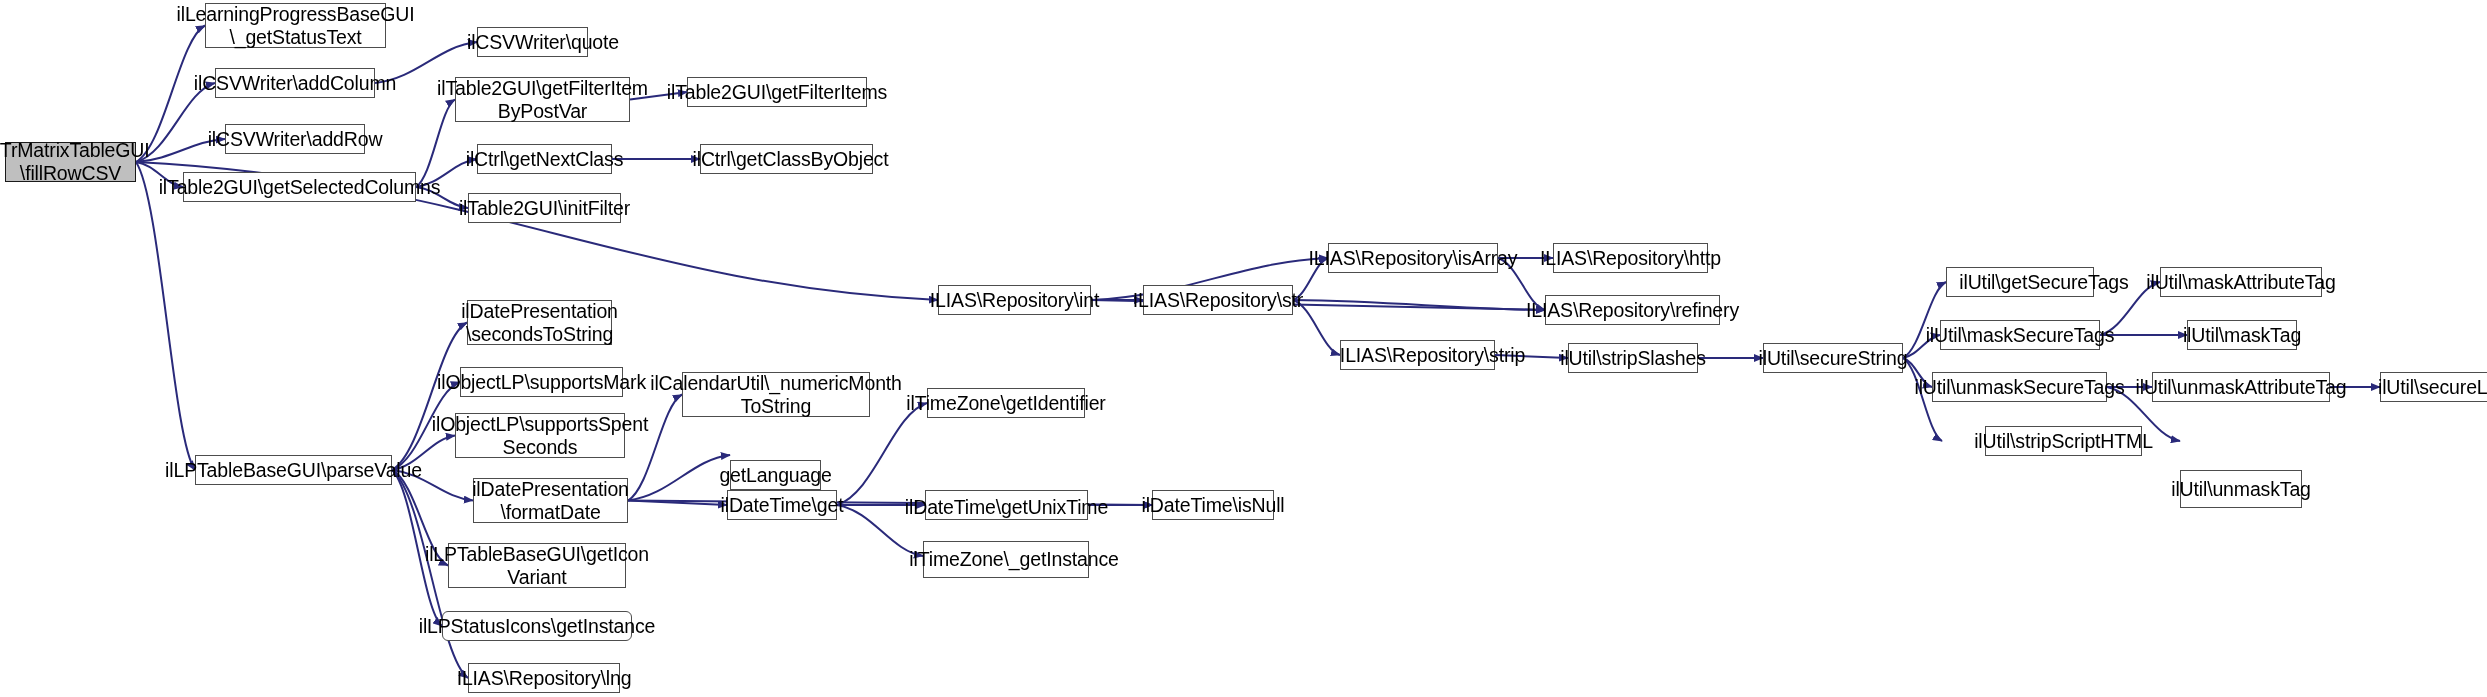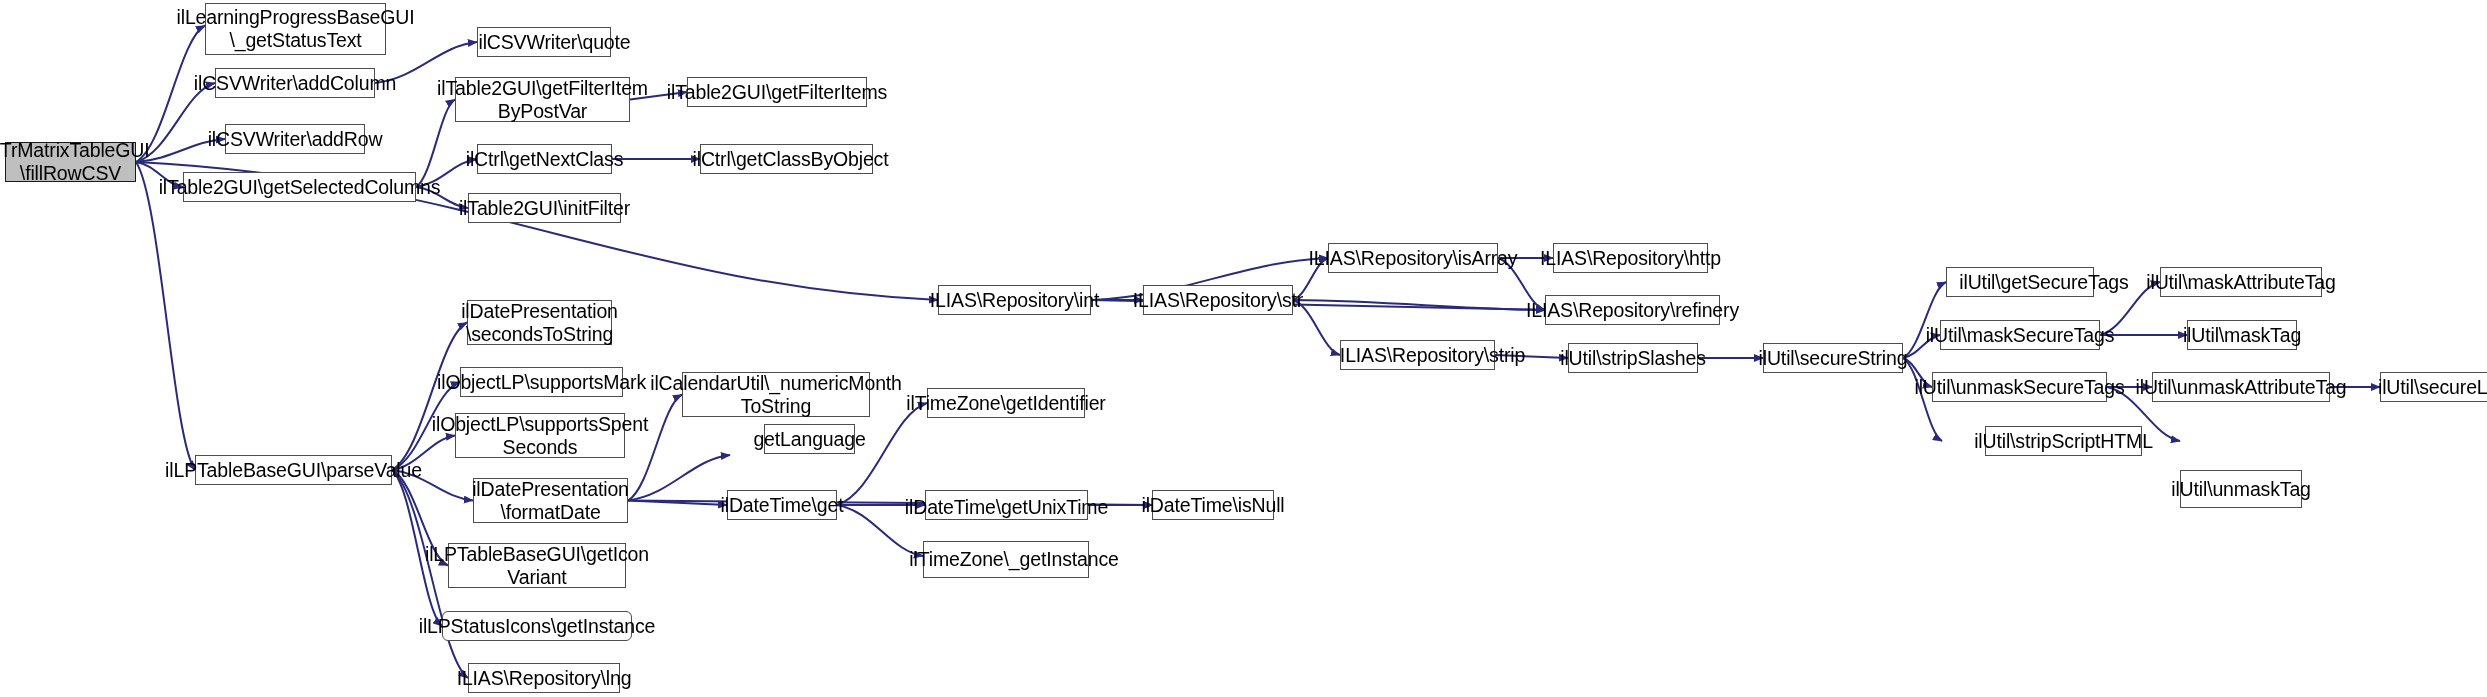--- a/index.html
+++ b/index.html
@@ -103,26 +103,26 @@
         <path d="M837,505 L925,505" fill="none" stroke="#2a2a7a" stroke-width="2" marker-end="url(#ah)"></path>
         <path d="M837,505 C873.12,511.12 890.32,550.9 923,556" fill="none" stroke="#2a2a7a" stroke-width="2" marker-end="url(#ah)"></path>
         <path d="M837,505 C969.3,505 1032.3,505 1152,505" fill="none" stroke="#2a2a7a" stroke-width="2" marker-end="url(#ah)"></path>
         <path d="M1088,505 C1114.88,505 1127.68,505 1152,505" fill="none" stroke="#2a2a7a" stroke-width="2" marker-end="url(#ah)"></path>
       </g>
   </svg>
 
   <div id="node-layer">
       <div class="node root" style="left: 5px; top: 142px; width: 131px; height: 40px;"><span>ilTrMatrixTableGUI
 \fillRowCSV</span></div>
-      <div class="node" style="left: 205px; top: 3px; width: 181px; height: 52px;"><span>ilLearningProgressBaseGUI
+      <div class="node" style="left: 205px; top: 3px; width: 181px; height: 45px;"><span>ilLearningProgressBaseGUI
 \_getStatusText</span></div>
       <div class="node" style="left: 215px; top: 68px; width: 160px; height: 30px;"><span>ilCSVWriter\addColumn</span></div>
       <div class="node" style="left: 225px; top: 124px; width: 140px; height: 30px;"><span>ilCSVWriter\addRow</span></div>
       <div class="node" style="left: 183px; top: 172px; width: 233px; height: 30px;"><span>ilTable2GUI\getSelectedColumns</span></div>
-      <div class="node" style="left: 477px; top: 27px; width: 134px; height: 30px; padding-left: 21px;"><span>ilCSVWriter\quote</span></div>
+      <div class="node" style="left: 477px; top: 27px; width: 111px; height: 30px; padding-left: 21px;"><span>ilCSVWriter\quote</span></div>
       <div class="node" style="left: 455px; top: 77px; width: 175px; height: 45px;"><span>ilTable2GUI\getFilterItem
 ByPostVar</span></div>
       <div class="node" style="left: 477px; top: 144px; width: 135px; height: 30px;"><span>ilCtrl\getNextClass</span></div>
       <div class="node" style="left: 468px; top: 193px; width: 153px; height: 30px;"><span>ilTable2GUI\initFilter</span></div>
       <div class="node" style="left: 687px; top: 77px; width: 180px; height: 30px;"><span>ilTable2GUI\getFilterItems</span></div>
       <div class="node" style="left: 700px; top: 144px; width: 173px; height: 30px; padding-left: 8px;"><span>ilCtrl\getClassByObject</span></div>
       <div class="node" style="left: 938px; top: 285px; width: 153px; height: 30px;"><span>ILIAS\Repository\int</span></div>
       <div class="node" style="left: 1143px; top: 285px; width: 150px; height: 30px;"><span>ILIAS\Repository\str</span></div>
       <div class="node" style="left: 1340px; top: 340px; width: 155px; height: 30px; padding-left: 30px;"><span>ILIAS\Repository\strip</span></div>
       <div class="node" style="left: 1328px; top: 243px; width: 170px; height: 30px;"><span>ILIAS\Repository\isArray</span></div>
@@ -146,21 +146,21 @@
       <div class="node" style="left: 455px; top: 413px; width: 170px; height: 45px;"><span>ilObjectLP\supportsSpent
 Seconds</span></div>
       <div class="node" style="left: 473px; top: 478px; width: 155px; height: 45px;"><span>ilDatePresentation
 \formatDate</span></div>
       <div class="node" style="left: 448px; top: 543px; width: 178px; height: 45px;"><span>ilLPTableBaseGUI\getIcon
 Variant</span></div>
       <div class="node" style="left: 442px; top: 611px; width: 190px; height: 30px; border-radius: 6px;"><span>ilLPStatusIcons\getInstance</span></div>
       <div class="node" style="left: 468px; top: 663px; width: 152px; height: 30px;"><span>ILIAS\Repository\lng</span></div>
       <div class="node" style="left: 682px; top: 372px; width: 188px; height: 45px;"><span>ilCalendarUtil\_numericMonth
 ToString</span></div>
-      <div class="node" style="left: 730px; top: 424px; width: 91px; height: 30px; margin-left: 34px;"><span>getLanguage</span></div>
+      <div class="node" style="left: 730px; top: 460px; width: 91px; height: 30px;"><span>getLanguage</span></div>
       <div class="node" style="left: 727px; top: 490px; width: 110px; height: 30px;"><span>ilDateTime\get</span></div>
       <div class="node" style="left: 927px; top: 388px; width: 158px; height: 30px;"><span>ilTimeZone\getIdentifier</span></div>
       <div class="node" style="left: 925px; top: 490px; width: 163px; height: 30px; align-items: flex-end;"><span>ilDateTime\getUnixTime</span></div>
       <div class="node" style="left: 923px; top: 541px; width: 166px; height: 37px; padding-left: 16px;"><span>ilTimeZone\_getInstance</span></div>
       <div class="node" style="left: 1152px; top: 490px; width: 122px; height: 30px;"><span>ilDateTime\isNull</span></div>
     </div>
 
 </div>
 
 </body></html>

